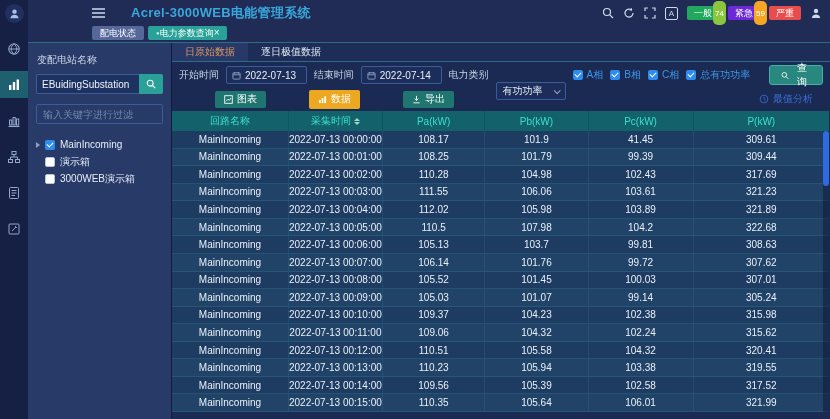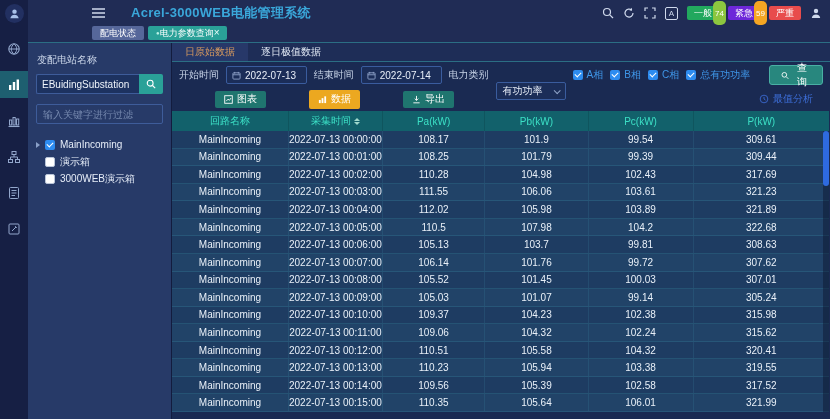--- a/index.html
+++ b/index.html
@@ -336,21 +336,21 @@
             <div class="thcell c3">Pb(kW)</div>
             <div class="thcell c4">Pc(kW)</div>
             <div class="thcell c5">P(kW)</div>
           </div>
           <div class="tbody">
               <div class="trow">
                 <div class="tcell c0">MainIncoming</div>
                 <div class="tcell c1">2022-07-13 00:00:00</div>
                 <div class="tcell c2">108.17</div>
                 <div class="tcell c3">101.9</div>
-                <div class="tcell c4">99.54</div>
+                <div class="tcell c4">41.45</div>
                 <div class="tcell c5">309.61</div>
               </div>
               <div class="trow alt">
                 <div class="tcell c0">MainIncoming</div>
                 <div class="tcell c1">2022-07-13 00:01:00</div>
                 <div class="tcell c2">108.25</div>
                 <div class="tcell c3">101.79</div>
                 <div class="tcell c4">99.39</div>
                 <div class="tcell c5">309.44</div>
               </div>

